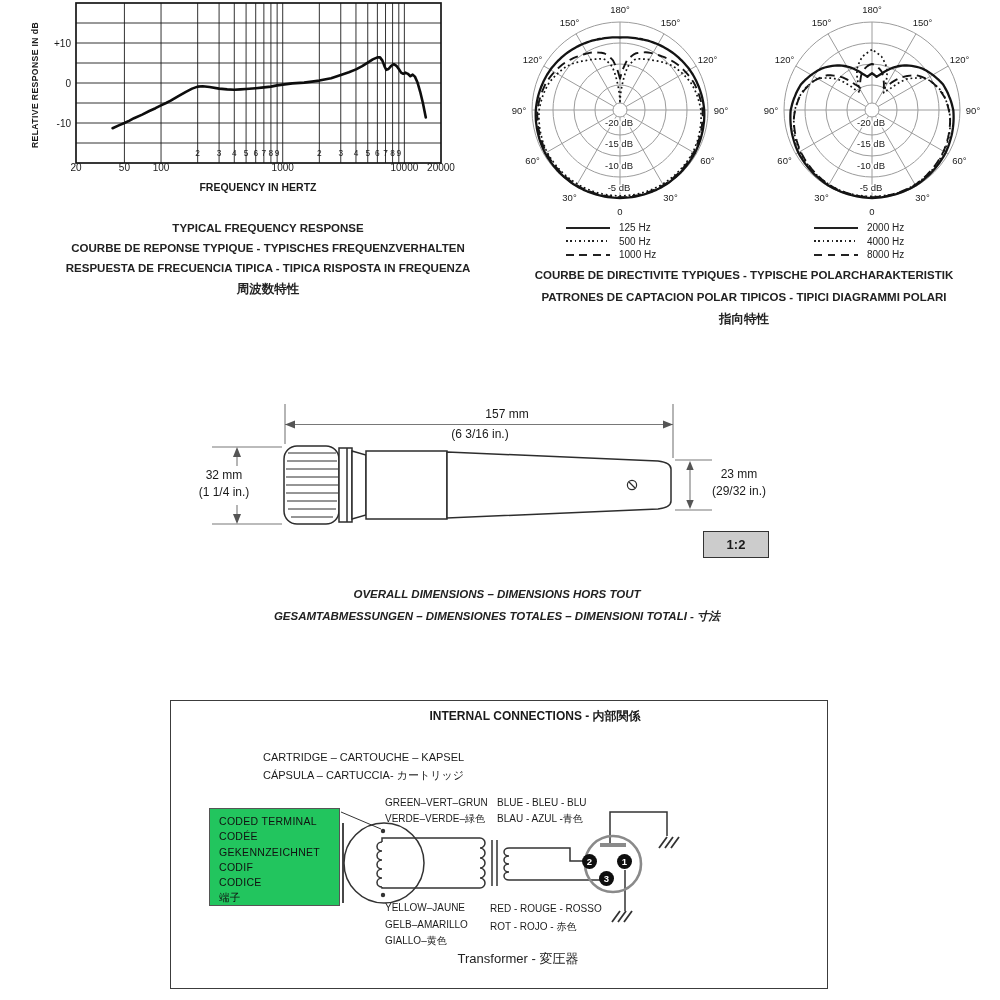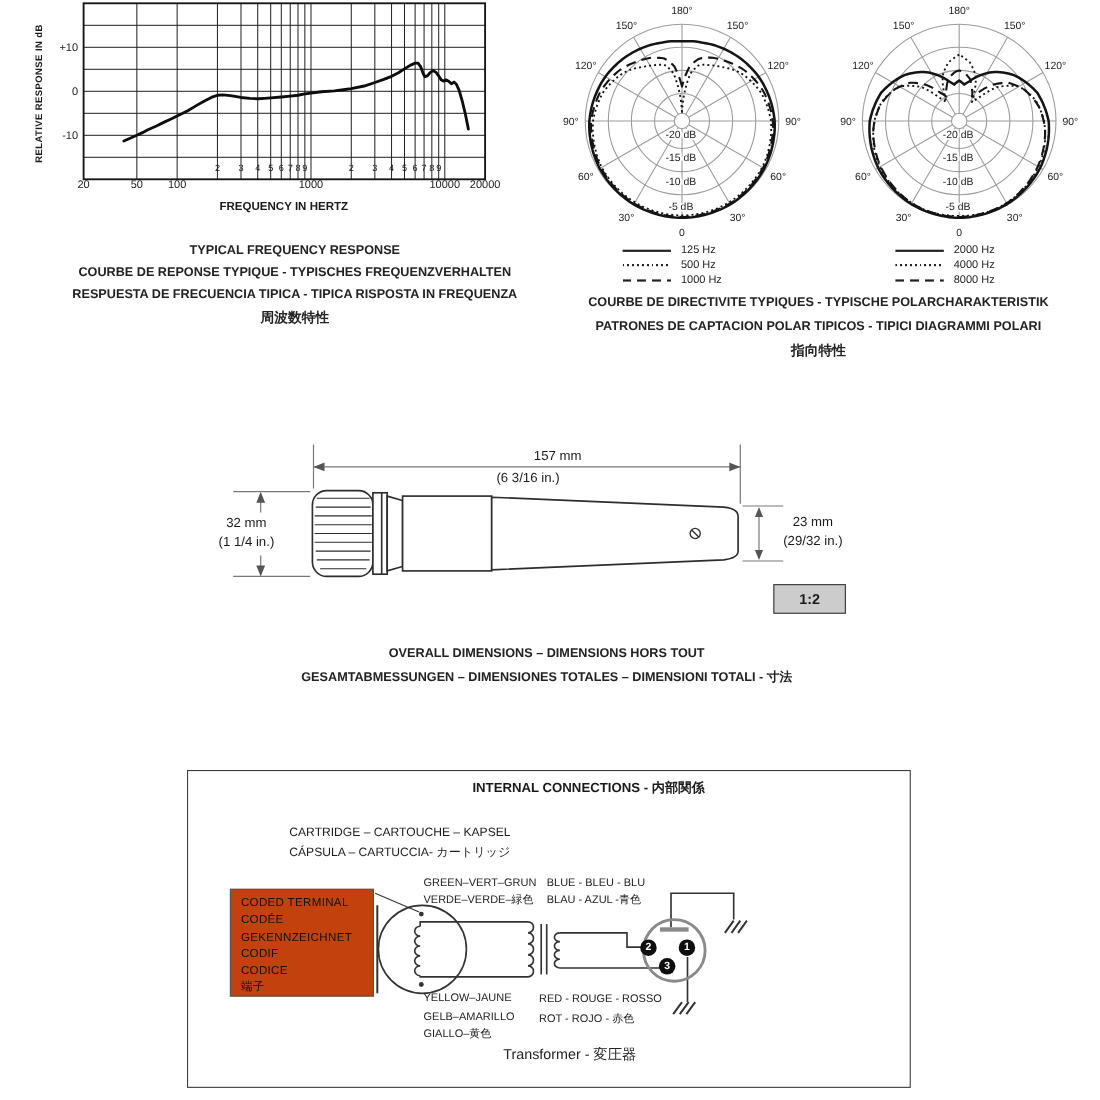--- a/index.html
+++ b/index.html
@@ -16,21 +16,21 @@
   .sw.dotted{background:repeating-linear-gradient(90deg,#222 0 1.6px,transparent 1.6px 4.4px);}
   .sw.dashed{background:repeating-linear-gradient(90deg,#222 0 8px,transparent 8px 13.5px);}
   .dim-label{position:absolute;font-size:12px;color:#1a1a1a;white-space:nowrap;}
   .scalebox{position:absolute;left:703px;top:531px;width:64px;height:25px;background:#ccc;
             border:1.2px solid #333;font-size:13px;font-weight:600;display:flex;
             align-items:center;justify-content:center;}
   .int-box{position:absolute;left:170px;top:700px;width:656px;height:287px;border:1.5px solid #3c3c3c;}
   .int-title{position:absolute;font-weight:bold;font-size:12px;white-space:nowrap;}
   .int-text{position:absolute;font-size:11px;line-height:18px;color:#1c1c1c;white-space:nowrap;}
   .wire-label{position:absolute;font-size:10px;line-height:16px;color:#1c1c1c;white-space:nowrap;}
-  .coded-box{position:absolute;left:209px;top:808px;width:131px;height:98px;background:#c2410c;
+  .coded-box{position:absolute;left:209px;top:808px;width:131px;height:98px;background:#22c55e;
              border:1px solid #555;font-size:10.5px;line-height:15.3px;padding:5px 0 0 9px;
              box-sizing:border-box;color:#111;letter-spacing:.3px;}
   .pin{position:absolute;width:15px;height:15px;border-radius:50%;background:#0e0e0e;color:#fff;
        font-size:9.5px;font-weight:bold;text-align:center;line-height:15px;}
   .transformer{position:absolute;font-size:13px;color:#222;}
 </style>
 </head>
 <body>
 
 <div id="page">
@@ -255,21 +255,21 @@
   <div class="dim-label ctr" style="left:480px;top:407px;margin-left:27px;">157 mm</div>
   <div class="dim-label ctr" style="left:480px;top:427px;">(6 3/16 in.)</div>
   <div class="dim-label ctr" style="left:224px;top:468px;">32 mm</div>
   <div class="dim-label ctr" style="left:224px;top:485px;">(1 1/4 in.)</div>
   <div class="dim-label ctr" style="left:739px;top:467px;">23 mm</div>
   <div class="dim-label ctr" style="left:739px;top:484px;">(29/32 in.)</div>
   <div class="scalebox">
     <span>1:2</span>
   </div>
 
-  <div class="cap-block" style="left:247px;top:583px;width:500px;">
+  <div class="cap-block" style="left:247px;top:583px;width:500px;font-style:italic;">
     <div class="cap" style="line-height:22px">OVERALL DIMENSIONS – DIMENSIONS HORS TOUT</div>
     <div class="cap" style="line-height:22px">GESAMTABMESSUNGEN – DIMENSIONES TOTALES – DIMENSIONI TOTALI - 寸法</div>
   </div>
 
   <div class="int-box"></div>
   <div class="int-title ctr" style="left:535px;top:708px;">INTERNAL CONNECTIONS - 内部関係</div>
 
   <div class="int-text" style="left:263px;top:748px;">
     <div>CARTRIDGE – CARTOUCHE – KAPSEL</div>
     <div>CÁPSULA – CARTUCCIA- カートリッジ</div>

